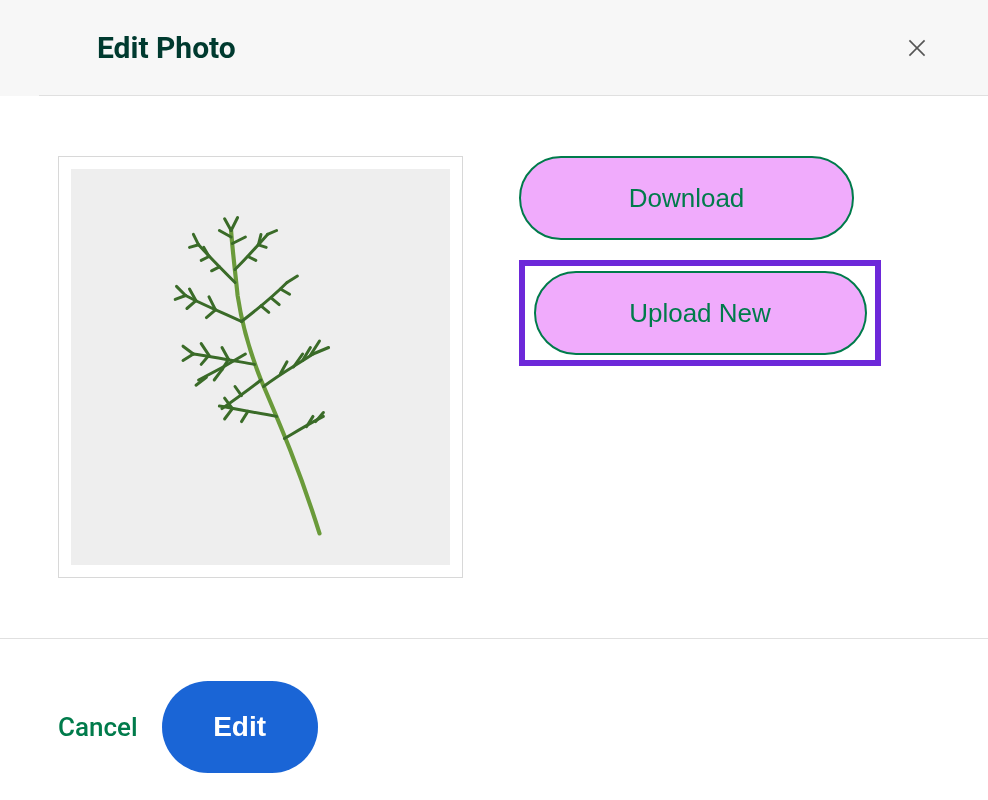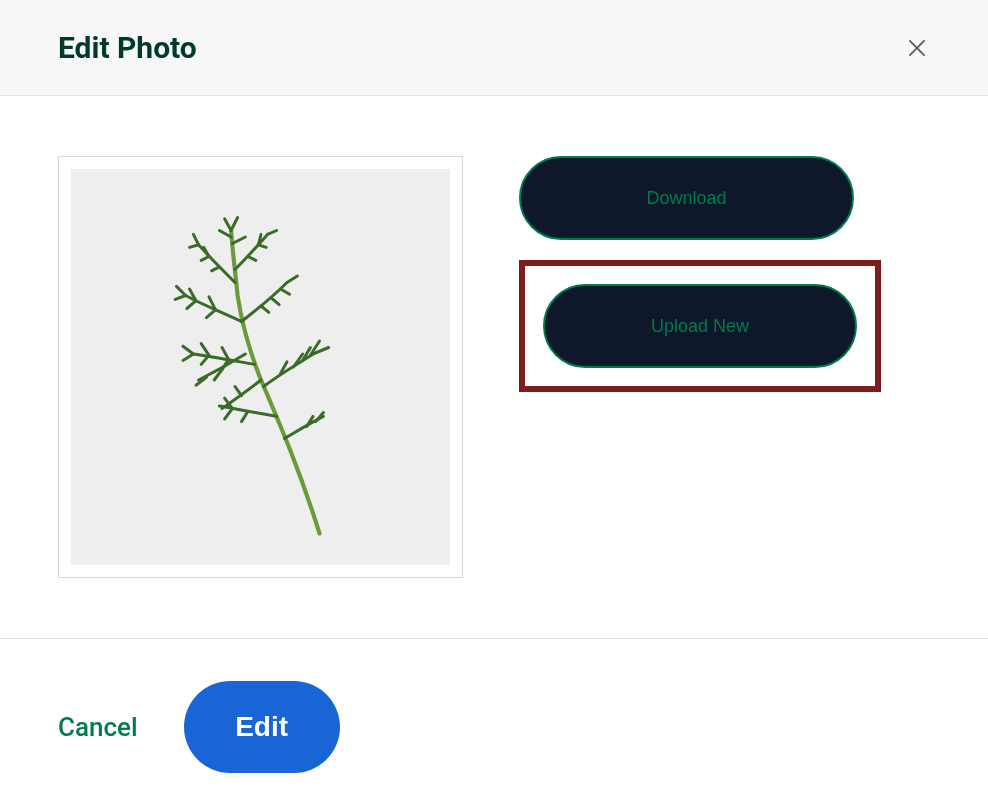--- a/index.html
+++ b/index.html
@@ -14,20 +14,21 @@
       height: 800px;
       overflow: hidden;
     }
     .header {
       background: #f7f7f7;
       padding: 30px 58px 30px 58px;
       display: flex;
       justify-content: space-between;
       align-items: center;
       border-bottom: 1px solid #e0e0e0;
+      margin-left: 39px;
     }
     .header-title {
       font-size: 30px;
       font-weight: 700;
       color: #003a2f;
     }
     .close-icon {
       cursor: pointer;
       color: #666;
       display: flex;
@@ -72,32 +73,32 @@
       display: flex;
       flex-direction: column;
       gap: 20px;
       padding-top: 0px;
     }
     .pill-button {
       width: 335px;
       height: 84px;
       border: 2px solid #007b4b;
       border-radius: 50px;
-      background: #0f172a;
+      background: #f0abfc;
       color: #007b4b;
-      font-size: 18px;
+      font-size: 26px;
       font-weight: 500;
       cursor: pointer;
       display: flex;
       align-items: center;
       justify-content: center;
     }
     .highlight-frame {
-      border: 6px solid #7f1d1d;
-      padding: 18px;
+      border: 6px solid #6d28d9;
+      padding: 5px;
       width: 362px;
       display: flex;
       align-items: center;
       justify-content: center;
     }
     .highlight-frame .pill-button {
       width: 333px;
     }
     .footer {
       background: #fff;
@@ -109,21 +110,21 @@
     }
     .delete-link {
       color: #e63e3e;
       font-size: 26px;
       font-weight: 500;
       cursor: pointer;
     }
     .footer-right {
       display: flex;
       align-items: center;
-      gap: 46px;
+      gap: 24px;
     }
     .cancel-link {
       color: #007b4b;
       font-size: 26px;
       font-weight: 500;
       cursor: pointer;
     }
     .save-button {
       background: #1a65d6;
       color: #fff;

